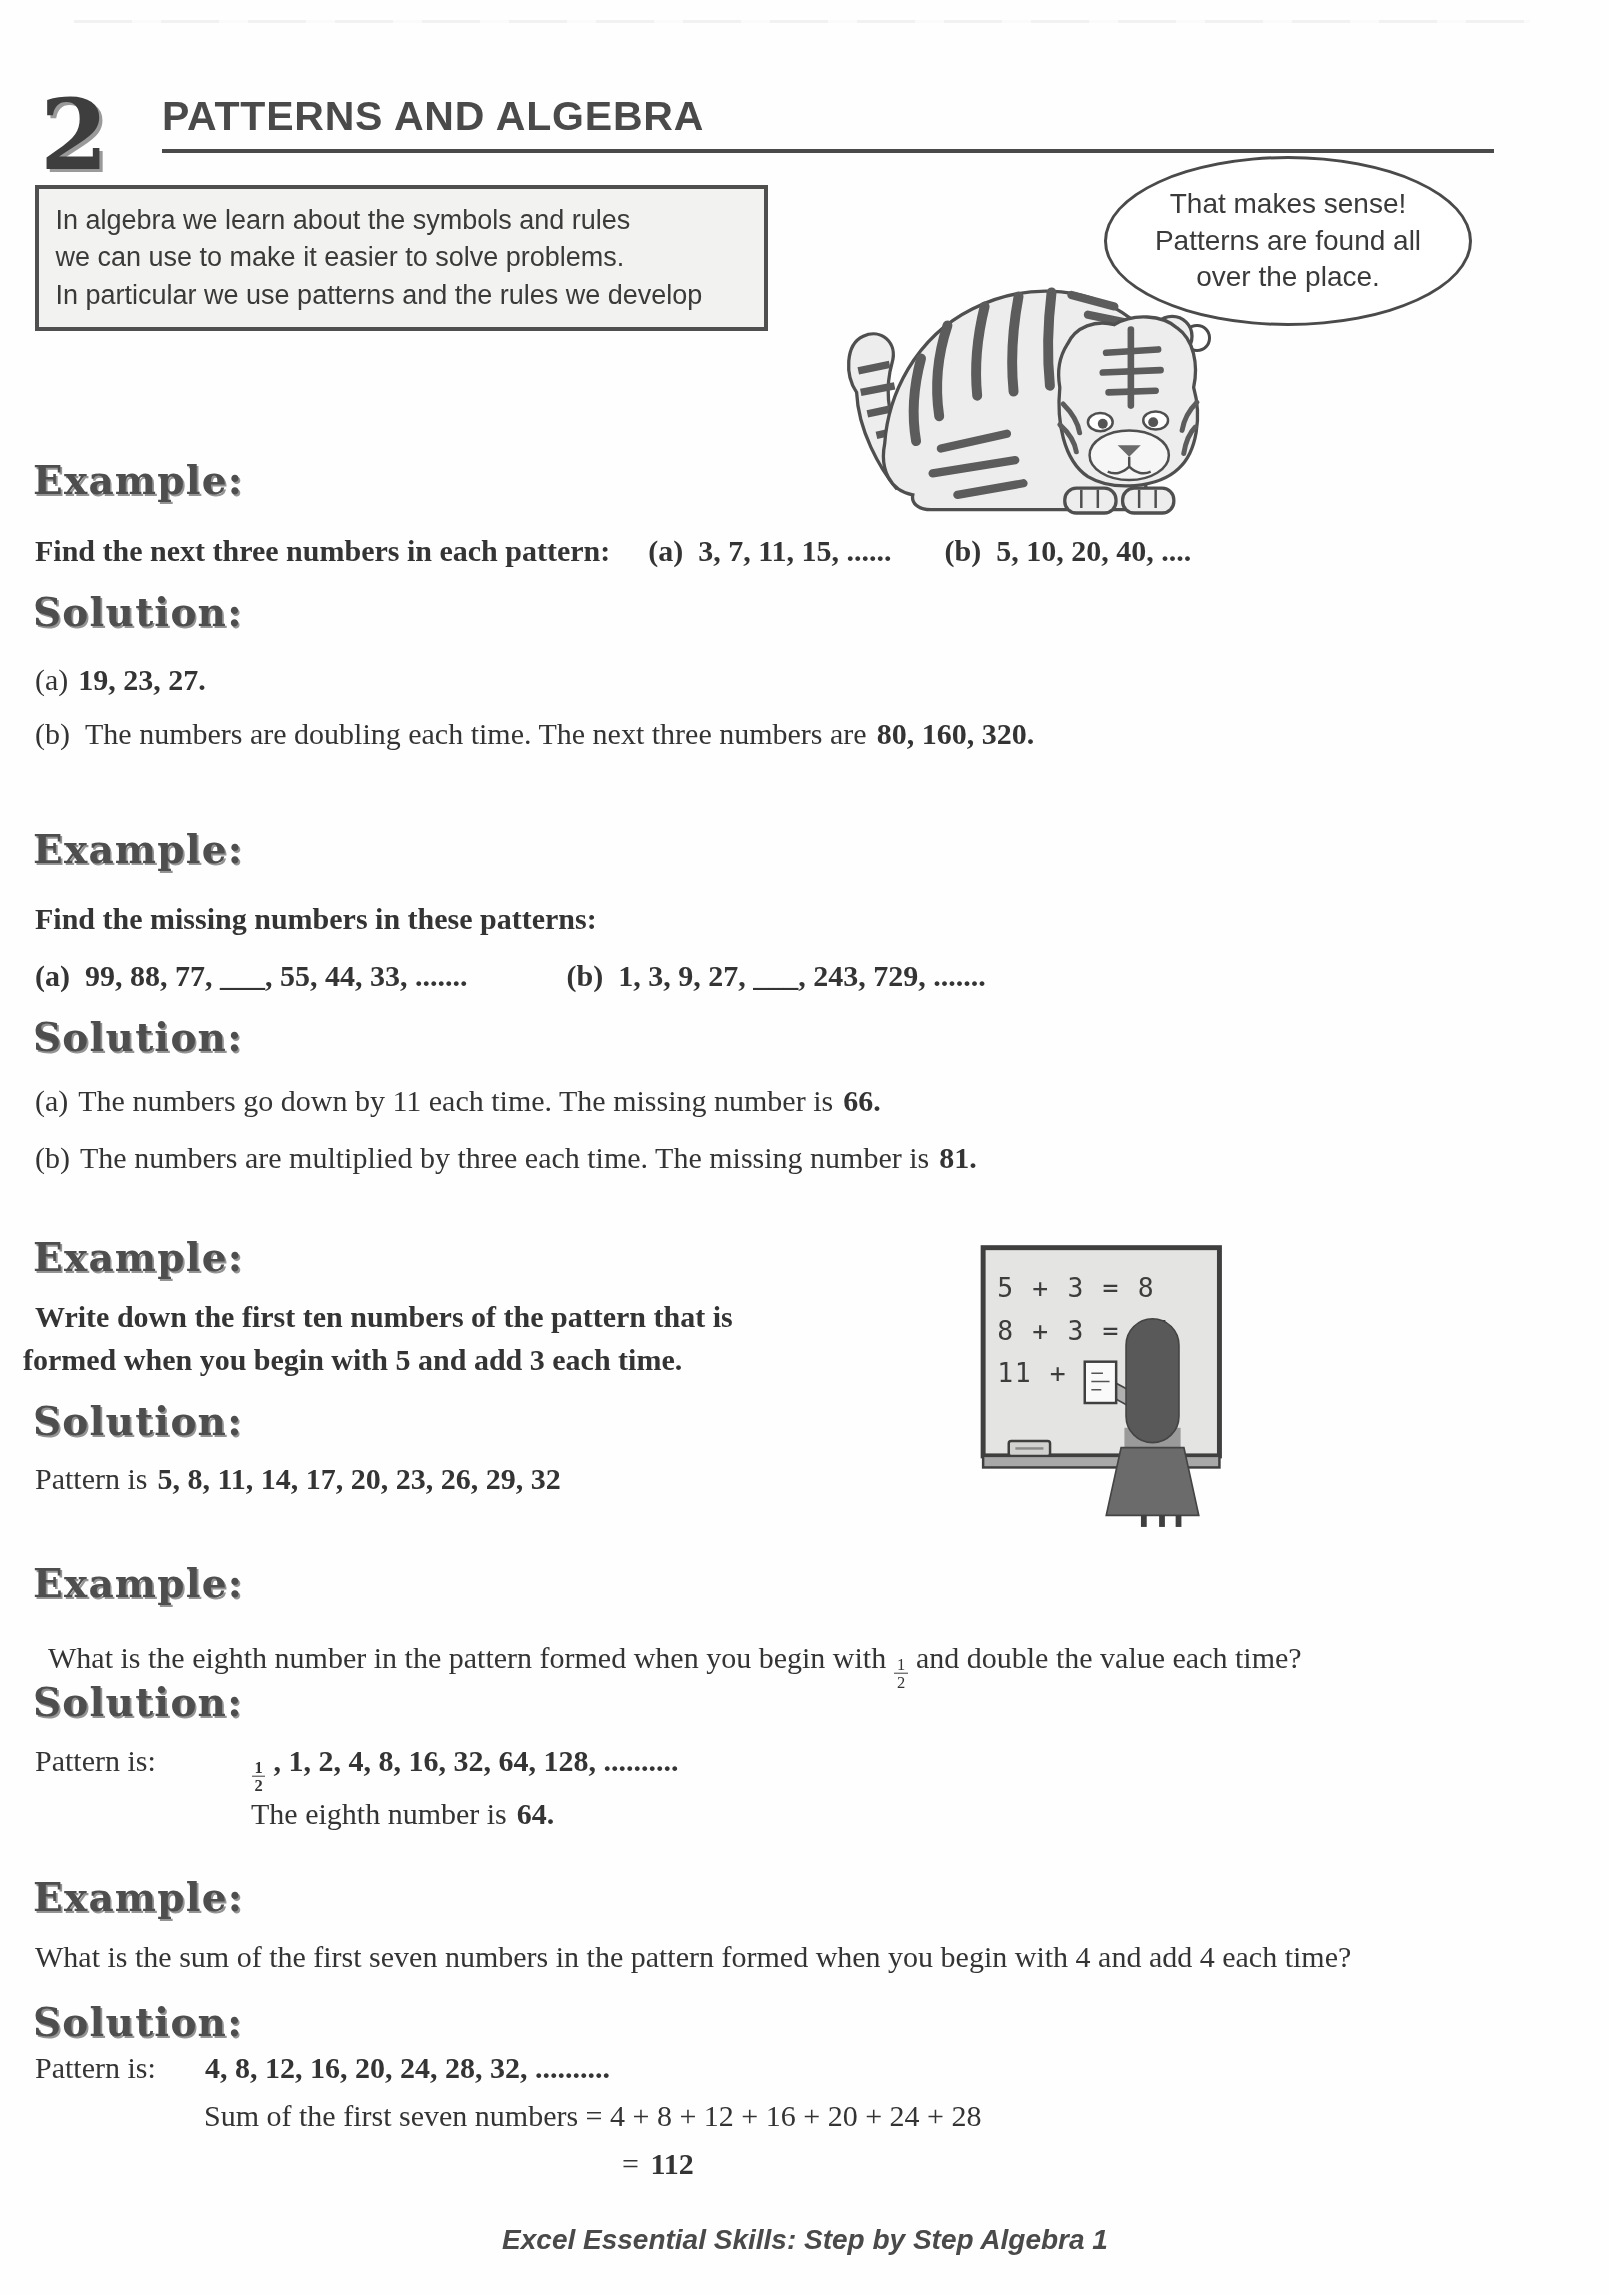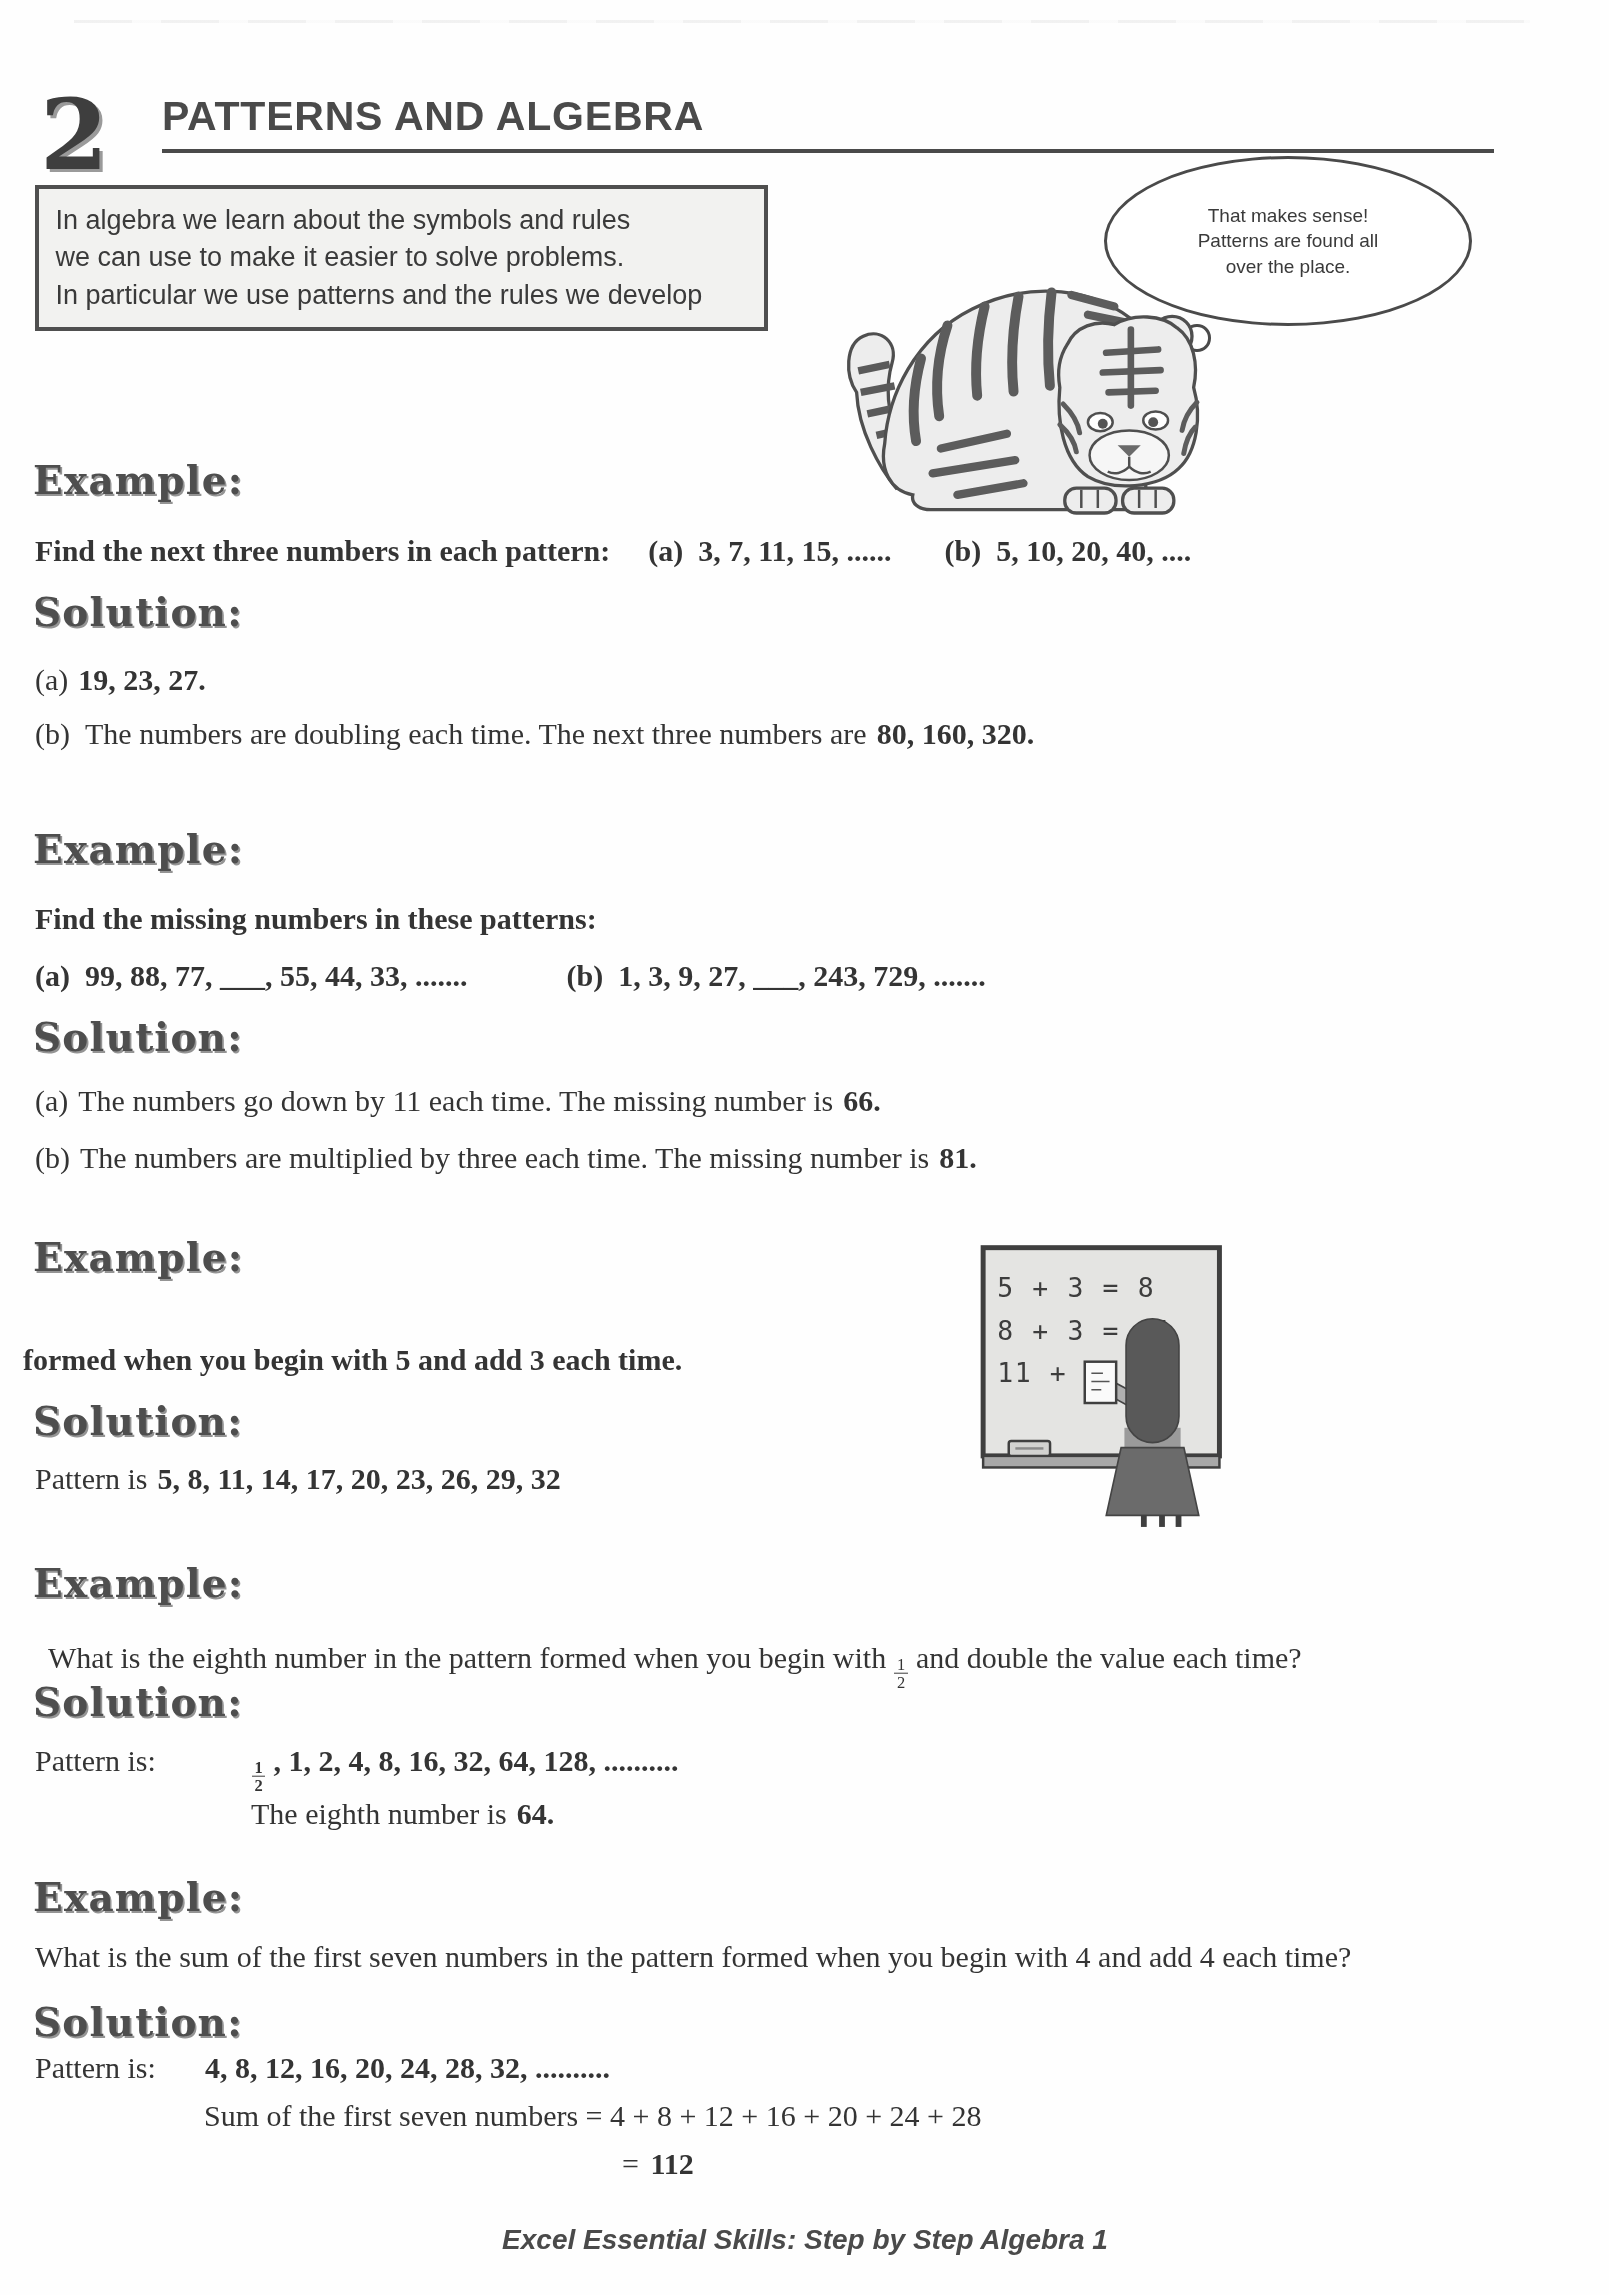--- a/index.html
+++ b/index.html
@@ -14,21 +14,21 @@
          letter-spacing:1.2px;text-shadow:1.7px 2.1px 0 #949494;white-space:nowrap;}
   .chapter-num{font-family:"DejaVu Serif",serif;font-weight:bold;font-size:98px;line-height:1;
                color:#3e3e3e;text-shadow:3.3px 3.3px 0 #9a9a9a;}
   .page-title{font-family:"Liberation Sans",sans-serif;font-weight:bold;font-size:41px;
               color:#4a4a4a;letter-spacing:0.8px;white-space:nowrap;}
   .title-rule{height:4.1px;background:#4a4a4a;}
   .intro-box{width:692px;border:4.1px solid #4f4f4f;background:#f2f2f0;padding:13.2px 16.5px;
              font-size:27px;line-height:1.38;}
   .bubble{width:362px;height:164px;border:3.3px solid #4a4a4a;border-radius:50%;background:#ffffff;
           display:flex;flex-direction:column;align-items:center;justify-content:center;
-          font-size:19px;line-height:1.32;text-align:center;}
+          font-size:28px;line-height:1.32;text-align:center;}
   .bubble-dot{border:3.3px solid #4a4a4a;border-radius:50%;background:#ffffff;}
   .scan-line{height:3.3px;width:1456px;left:74px;
              background:repeating-linear-gradient(90deg,#ececec 0 58px,#f9f9f9 58px 87px);
              opacity:.7;}
   .frac{display:inline-flex;flex-direction:column;align-items:center;font-size:16.5px;
         line-height:1.05;margin:0 8.3px;transform:translateY(1.7px);font-weight:normal;}
   .frac .fnum{border-bottom:1.7px solid #3c3c3c;padding:0 2.5px;}
   .frac .fden{padding:0 2.5px;}
   .frac.bold-frac{font-weight:bold;}
   .footer{width:1610px;text-align:center;font-family:"Liberation Sans",sans-serif;
@@ -149,20 +149,21 @@
     <span class="gap-sm">The numbers go down by 11 each time. The missing number is</span>
     <span class="b gap-sm">66.</span>
   </div>
   <div class="abs serif row" style="left:35px;top:1141px;">
     <span>(b)</span>
     <span class="gap-sm">The numbers are multiplied by three each time. The missing number is</span>
     <span class="b gap-sm">81.</span>
   </div>
 
   <div class="abs fancy" style="left:33px;top:1234px;">Example:</div>
+  <div class="abs serif b" style="left:35px;top:1300px;">Write down the first ten numbers of the pattern that is</div>
   <div class="abs serif b" style="left:23px;top:1343px;">formed when you begin with 5 and add 3 each time.</div>
   <div class="abs fancy" style="left:33px;top:1398px;">Solution:</div>
   <div class="abs serif row" style="left:35px;top:1462px;">
     <span>Pattern is</span>
     <span class="b gap-sm">5, 8, 11, 14, 17, 20, 23, 26, 29, 32</span>
   </div>
 
   <svg class="abs" style="left:979px;top:1239px;" width="252" height="290" viewBox="0 0 305 350">
     <rect x="5" y="10" width="286" height="252" fill="#e4e4e2" stroke="#3f3f3f" stroke-width="6"></rect>
     <g font-family="DejaVu Sans Mono, monospace" font-size="32" fill="#3d3d3d" letter-spacing="2">

